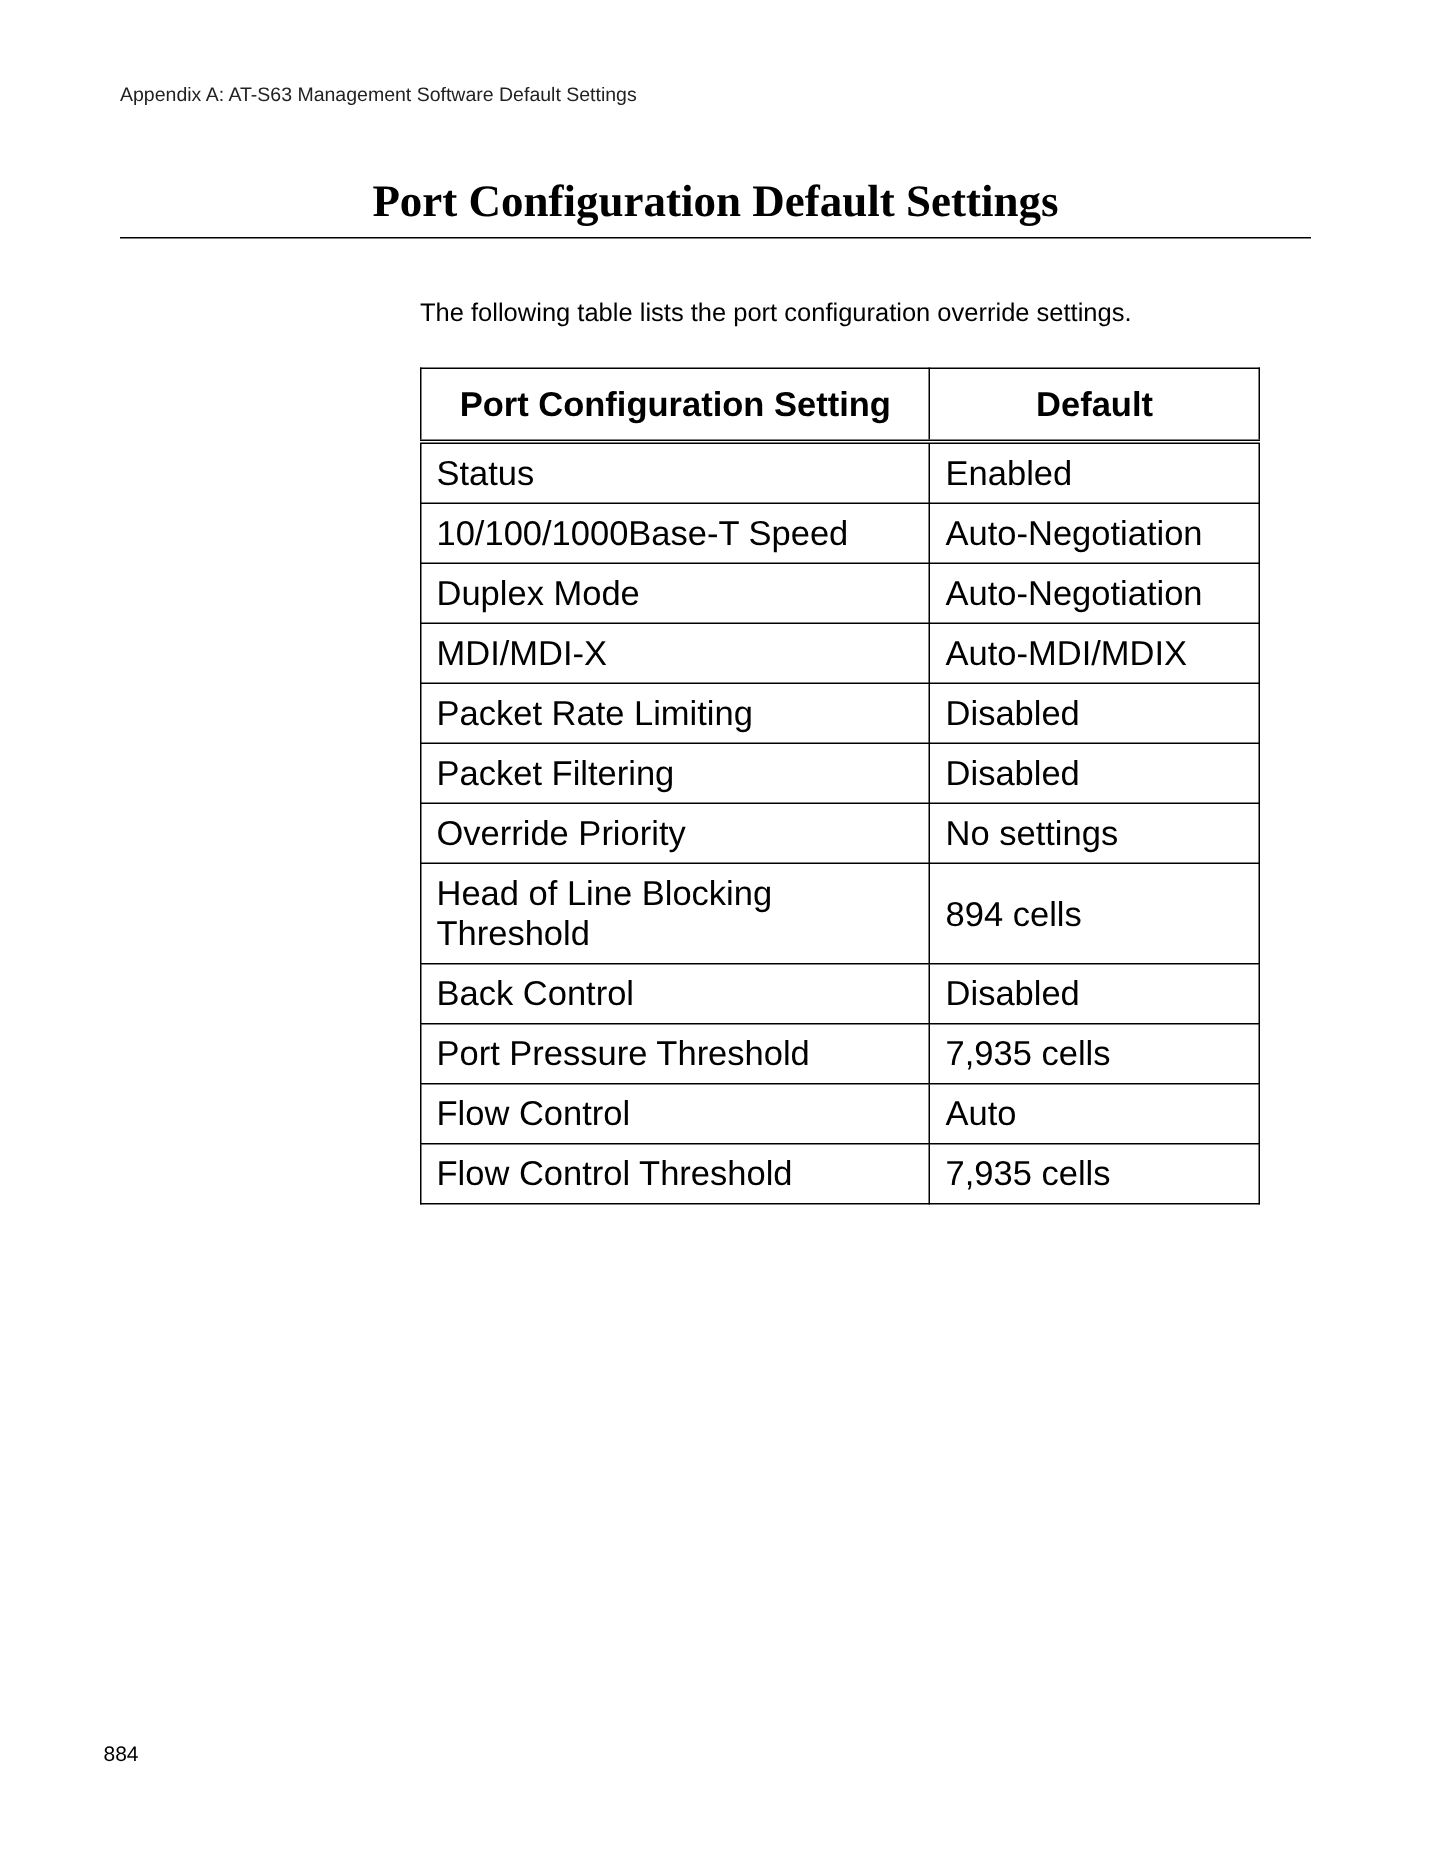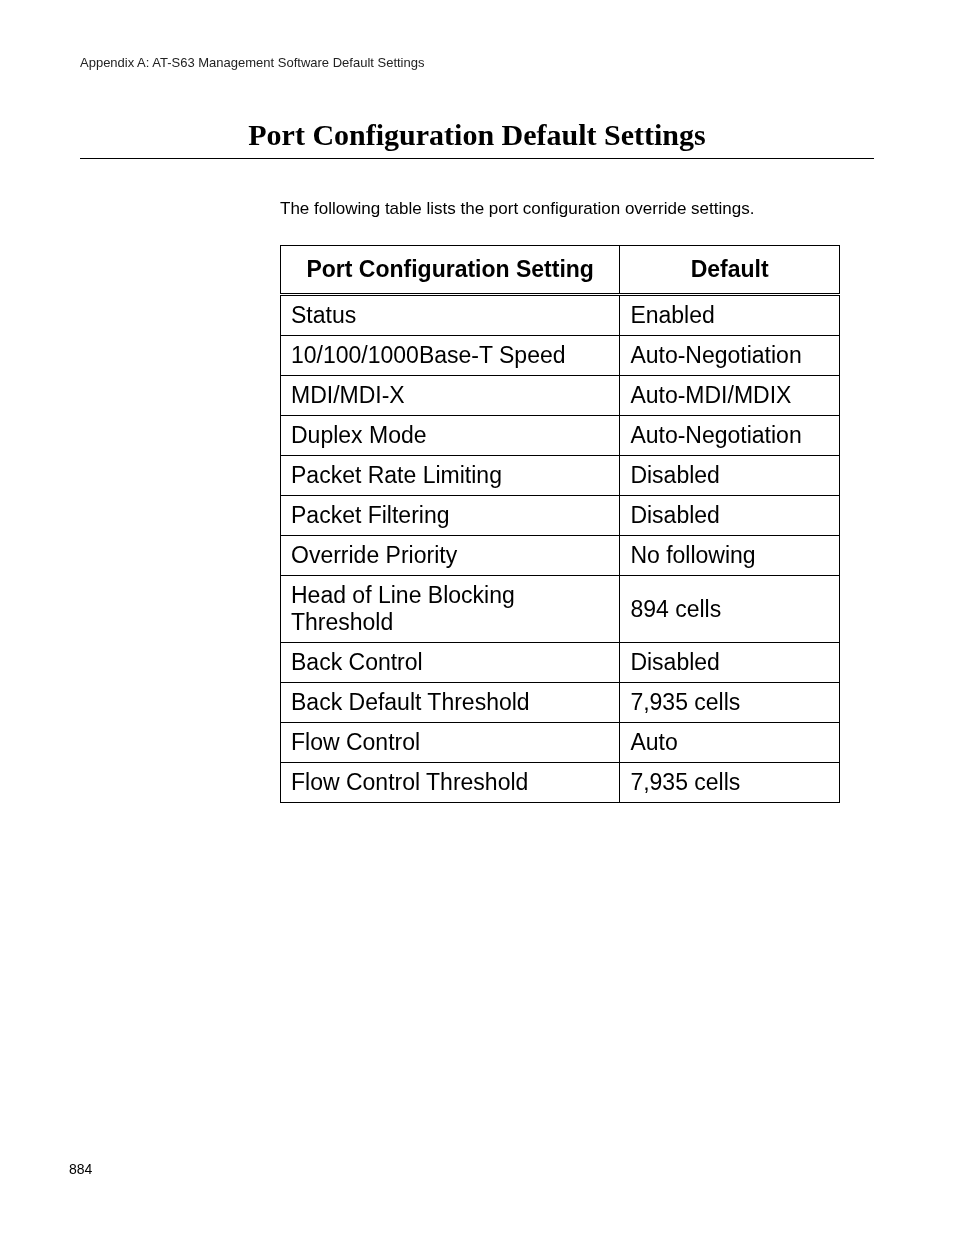--- a/index.html
+++ b/index.html
@@ -87,49 +87,49 @@
       <tbody>
         <tr>
           <td>Status</td>
           <td>Enabled</td>
         </tr>
         <tr>
           <td>10/100/1000Base-T Speed</td>
           <td>Auto-Negotiation</td>
         </tr>
         <tr>
+          <td>Duplex Mode</td>
+          <td>Auto-Negotiation</td>
+        </tr>
+        <tr>
           <td>MDI/MDI-X</td>
           <td>Auto-MDI/MDIX</td>
-        </tr>
-        <tr>
-          <td>Duplex Mode</td>
-          <td>Auto-Negotiation</td>
         </tr>
         <tr>
           <td>Packet Rate Limiting</td>
           <td>Disabled</td>
         </tr>
         <tr>
           <td>Packet Filtering</td>
           <td>Disabled</td>
         </tr>
         <tr>
           <td>Override Priority</td>
-          <td>No following</td>
+          <td>No settings</td>
         </tr>
         <tr>
           <td>Head of Line Blocking Threshold</td>
           <td>894 cells</td>
         </tr>
         <tr>
           <td>Back Control</td>
           <td>Disabled</td>
         </tr>
         <tr>
-          <td>Back Default Threshold</td>
+          <td>Port Pressure Threshold</td>
           <td>7,935 cells</td>
         </tr>
         <tr>
           <td>Flow Control</td>
           <td>Auto</td>
         </tr>
         <tr>
           <td>Flow Control Threshold</td>
           <td>7,935 cells</td>
         </tr>

